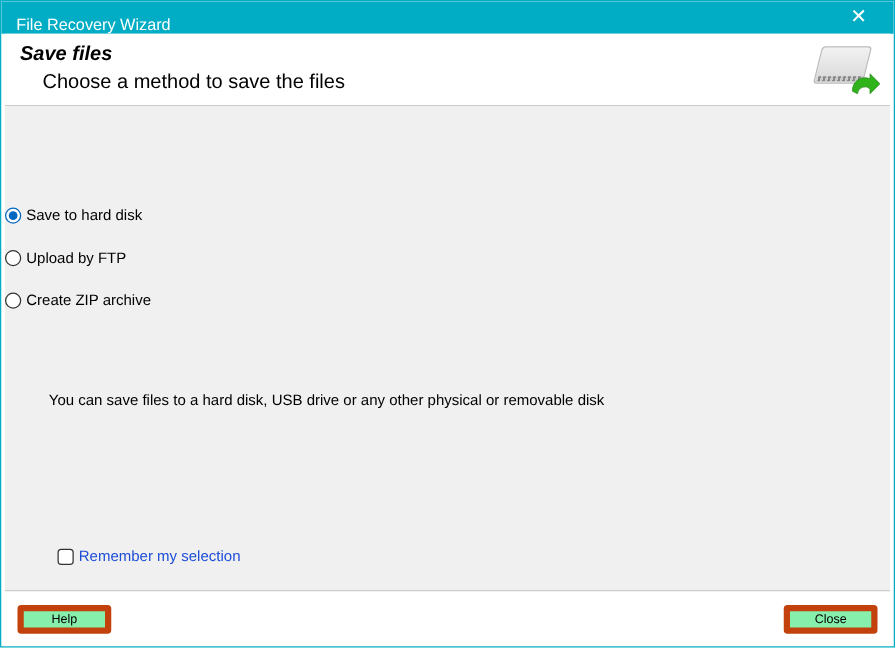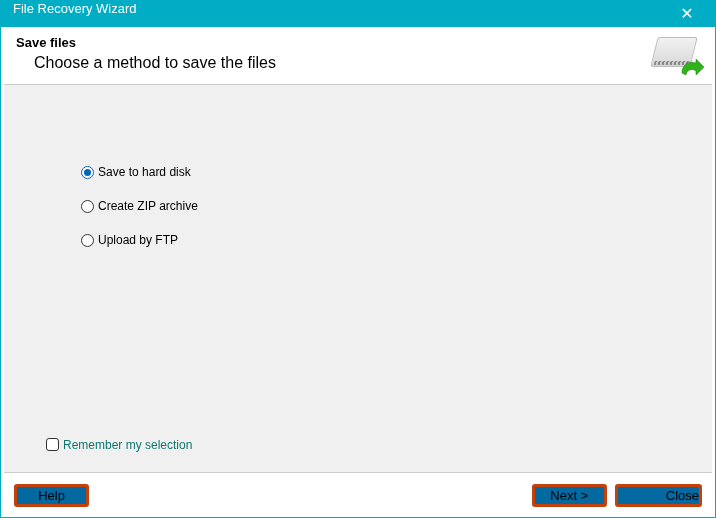--- a/index.html
+++ b/index.html
@@ -1,36 +1,36 @@
 <!DOCTYPE html>
 <html><head>
 <meta charset="utf-8">
 <style>
   * { box-sizing: border-box; margin: 0; padding: 0; }
   body { font-family: "Segoe UI", Tahoma, sans-serif; font-size: 12px; background: #fff; width: 716px; height: 518px; overflow: hidden; border: 1px solid #00adc4; }
-  .titlebar { background: #00adc4; color: #fff; height: 26px; display: flex; align-items: flex-start; padding: 0 8px 0 12px; font-size: 13px; }
+  .titlebar { background: #00adc4; color: #fff; height: 26px; display: flex; align-items: flex-end; padding: 0 8px 0 12px; font-size: 13px; }
   .titlebar .title { flex: 1; }
   .close-x { width: 40px; text-align: center; font-size: 16px; line-height: 26px; cursor: pointer; font-weight: 300; }
   .header { background: #fff; padding: 8px 12px 6px 12px; display: flex; align-items: flex-start; border-bottom: 1px solid #ccc; margin: 0 3px; height: 58px; }
   .header .text { flex: 1; }
-  .header h1 { font-size: 13px; font-weight: bold; margin-bottom: 4px; }
+  .header h1 { font-size: 16px; font-weight: bold; margin-bottom: 4px; font-style: italic; }
   .header p { font-size: 16px; font-weight: normal; margin-left: 18px; color: #000; }
   .header .hdicon { width: 50px; height: 44px; position: relative; }
   .content { background: #f0f0f0; height: calc(518px - 26px - 58px - 45px - 2px); padding: 0; margin: 0 3px; position: relative; }
-  .options { padding-top: 80px; padding-left: 77px; }
+  .options { padding-top: 80px; }
   .option { display: flex; align-items: center; margin-bottom: 20px; color: #000; cursor: pointer; }
   .radio { width: 13px; height: 13px; border-radius: 50%; border: 1px solid #333; background: #fff; margin-right: 4px; display: inline-flex; align-items: center; justify-content: center; }
   .radio.selected { border-color: #0067c0; }
   .radio.selected::after { content: ""; width: 7px; height: 7px; border-radius: 50%; background: #0067c0; }
   .desc { position: absolute; left: 35px; top: 228px; color: #000; }
-  .remember { position: absolute; left: 42px; bottom: 20px; display: flex; align-items: flex-start; color: #0f766e; }
+  .remember { position: absolute; left: 42px; bottom: 20px; display: flex; align-items: flex-end; color: #1d4ed8; }
   .chk { width: 13px; height: 13px; border: 1px solid #333; border-radius: 3px; background: #fff; margin-right: 4px; cursor: pointer; }
   .footer { height: 45px; border-top: 1px solid #ccc; margin: 0 3px; display: flex; align-items: center; padding: 0 10px; background: #fff; }
   .footer .spacer { flex: 1; }
-  .btn { min-width: 75px; height: 23px; border: 3px solid #c2410c; border-radius: 3px; background: #0369a1; font-size: 13px; cursor: pointer; }
+  .btn { min-width: 75px; height: 23px; border: 5px solid #c2410c; border-radius: 3px; background: #86efac; font-size: 10px; cursor: pointer; }
   .btn + .btn { margin-left: 8px; padding-left: 48px; }
   .hdicon .drive { position: absolute; left: 4px; top: 2px; width: 40px; height: 30px; background: linear-gradient(#f2f2f2,#d8d8d8); transform: skewX(-14deg); border-radius: 3px; border: 1px solid #bbb; }
   .hdicon .drive::after { content: ""; position: absolute; left: 2px; bottom: 1px; width: 36px; height: 4px; background: repeating-linear-gradient(90deg,#888 0 2px,#ccc 2px 4px); }
   .hdicon svg { position: absolute; right: -4px; bottom: -4px; }
 </style>
 </head>
 <body>
 
 <div class="titlebar">
   <span class="title">File Recovery Wizard</span>
@@ -51,31 +51,31 @@
 </div>
 
 <div class="content">
   <div class="options">
     <div class="option">
       <span class="radio selected"></span>
       <span>Save to hard disk</span>
     </div>
     <div class="option">
       <span class="radio"></span>
-      <span>Create ZIP archive</span>
+      <span>Upload by FTP</span>
     </div>
     <div class="option">
       <span class="radio"></span>
-      <span>Upload by FTP</span>
+      <span>Create ZIP archive</span>
     </div>
   </div>
+  <div class="desc">You can save files to a hard disk, USB drive or any other physical or removable disk</div>
   <div class="remember">
     <span class="chk"></span>
     <span>Remember my selection</span>
   </div>
 </div>
 
 <div class="footer">
   <button class="btn">Help</button>
   <div class="spacer"></div>
-  <button class="btn">Next &gt;</button>
   <button class="btn">Close</button>
 </div>
 
 </body></html>

